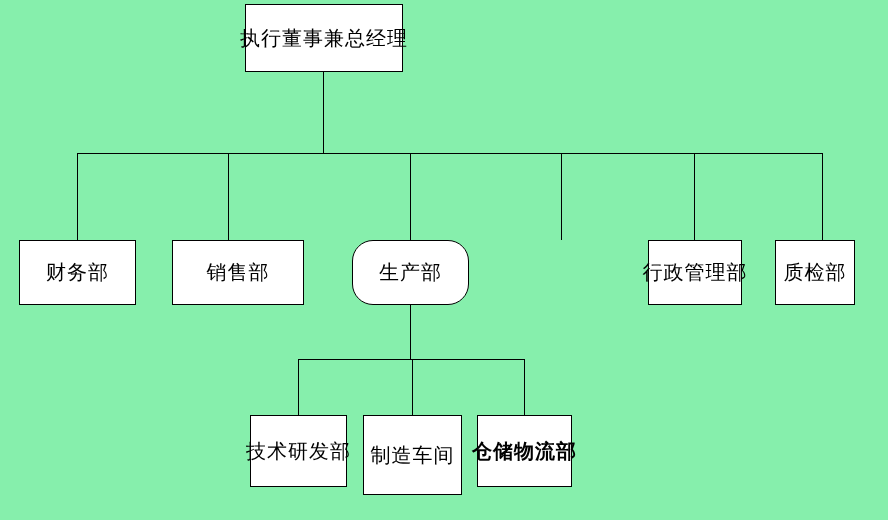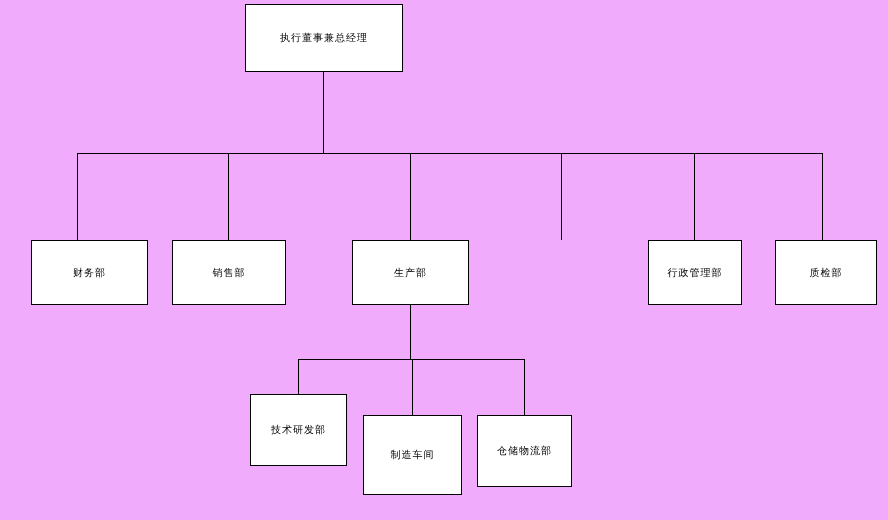--- a/index.html
+++ b/index.html
@@ -4,23 +4,23 @@
 <style>
   html, body {
     margin: 0;
     padding: 0;
     background: #ffffff;
   }
   .canvas {
     position: relative;
     width: 888px;
     height: 520px;
-    background: #f0abfc;
+    background: #86efac;
     font-family: "Liberation Serif", "DejaVu Serif", serif;
-    font-size: 10px;
+    font-size: 20px;
     color: #000000;
     overflow: hidden;
   }
   .node {
     position: absolute;
     box-sizing: border-box;
     border: 1px solid #000000;
     background: #ffffff;
     display: flex;
     align-items: center;
@@ -29,30 +29,30 @@
     letter-spacing: 1px;
     white-space: nowrap;
   }
   .connector {
     position: absolute;
     background: #000000;
   }
   
   .box-root   { left: 245px; top: 4px;   width: 158px; height: 68px; }
   
-  .box-d0     { left: 19px;  top: 240px; width: 117px; height: 65px; margin-left: 12px; }
-  .box-d1     { left: 172px; top: 240px; width: 114px; height: 65px; }
-  .box-d2     { left: 352px; top: 240px; width: 117px; height: 65px; }
+  .box-d0     { left: 19px;  top: 240px; width: 117px; height: 65px; }
+  .box-d1     { left: 172px; top: 240px; width: 132px; height: 65px; }
+  .box-d2     { left: 352px; top: 240px; width: 117px; height: 65px; border-radius: 21px; }
   .box-d3     { left: 513px; top: 240px; width: 97px;  height: 65px; }
   .box-d4     { left: 648px; top: 240px; width: 94px;  height: 65px; font-family: Liberation Mono, monospace; }
-  .box-d5     { left: 775px; top: 240px; width: 102px;  height: 65px; }
+  .box-d5     { left: 775px; top: 240px; width: 80px;  height: 65px; }
   
-  .box-c0     { left: 250px; top: 394px; width: 97px;  height: 72px; }
+  .box-c0     { left: 250px; top: 415px; width: 97px;  height: 72px; }
   .box-c1     { left: 363px; top: 415px; width: 99px;  height: 80px; }
-  .box-c2     { left: 477px; top: 415px; width: 95px;  height: 72px; }
+  .box-c2     { left: 477px; top: 415px; width: 95px;  height: 72px; font-weight: bold; }
   
   .ln-root-stem { left: 323px; top: 72px;  width: 1px;   height: 81px; }
   .ln-bus1      { left: 77px;  top: 153px; width: 746px; height: 1px;  }
   .ln-drop-d0   { left: 77px;  top: 153px; width: 1px;   height: 87px; }
   .ln-drop-d1   { left: 228px; top: 153px; width: 1px;   height: 87px; }
   .ln-drop-d2   { left: 410px; top: 153px; width: 1px;   height: 87px; }
   .ln-drop-d3   { left: 561px; top: 153px; width: 1px;   height: 87px; }
   .ln-drop-d4   { left: 694px; top: 153px; width: 1px;   height: 87px; }
   .ln-drop-d5   { left: 822px; top: 153px; width: 1px;   height: 87px; }
   

